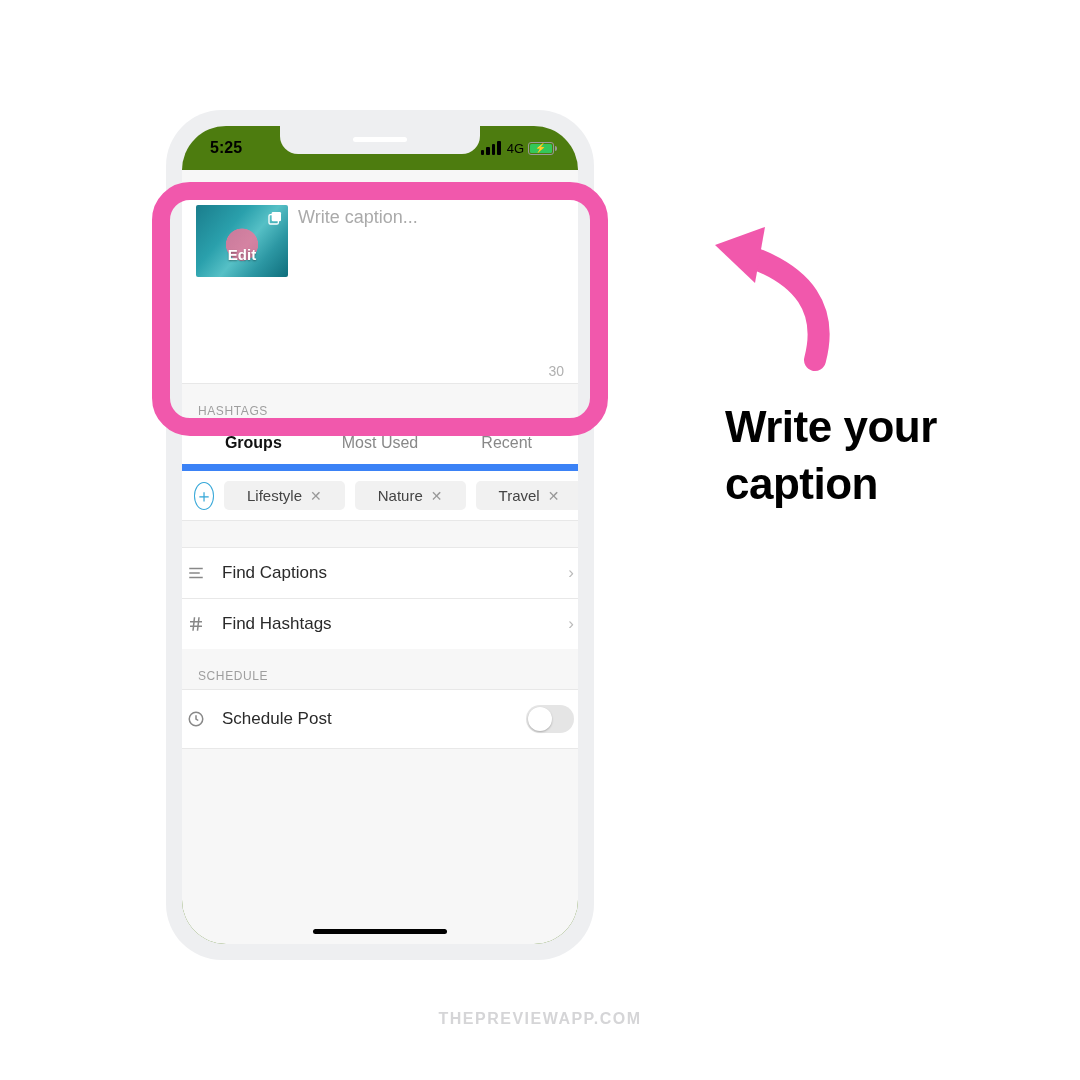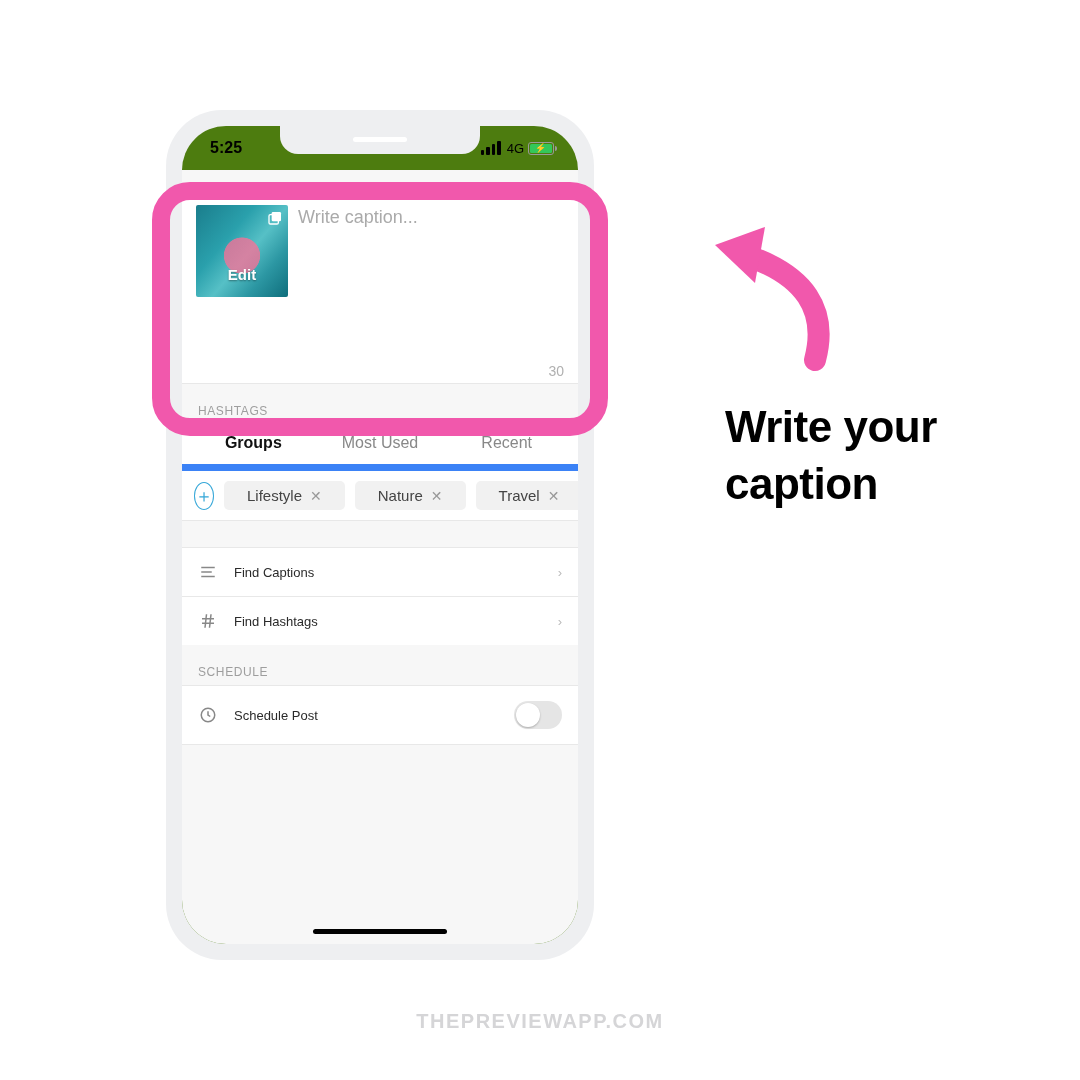--- a/index.html
+++ b/index.html
@@ -97,21 +97,21 @@
     border-top:1px solid #e8e8e8;
     border-bottom:1px solid #e8e8e8;
     background:#fff;
     position:relative;
     padding: 10px 14px 22px 14px;
     display:flex;
     gap:10px;
     min-height:190px;
   }
   .thumb {
-    width:92px; height:92px; border-radius:2px; position:relative; flex:none;
+    width:92px; height:72px; border-radius:2px; position:relative; flex:none;
     background:
       radial-gradient(circle at 50% 55%, rgba(255,110,150,.75) 0 26%, transparent 27%),
       linear-gradient(130deg, #1a7d8c 0%, #2aa0ac 35%, #56c0c6 55%, #2c97a3 75%, #0f6e7c 100%);
     display:flex; align-items:flex-end; justify-content:center;
     color:#fff; font-weight:600; font-size:15px; padding-bottom:14px;
     text-shadow:0 1px 2px rgba(0,0,0,.4);
   }
   .thumb-badge{
     position:absolute; top:5px; right:5px; width:16px; height:16px;
   }
@@ -141,21 +141,21 @@
   .add-btn{
     width:28px; height:28px; border:1.5px solid #35a7d8; border-radius:50%;
     display:flex; align-items:center; justify-content:center; color:#35a7d8; font-size:18px; line-height:1;
   }
   .chip{
     background:#f1f1f1; border-radius:5px; padding:6px 23px; font-size:15px; color:#444;
     display:flex; align-items:center; gap:8px;
   }
   .chip-x{ color:#999; font-size:14px;}
   .list-row{
-    display:flex; align-items:center; gap:16px; padding:15px 16px; border-top:1px solid #e8e8e8; font-size:13px; color:#2a2a2a; background:#fff;
+    display:flex; align-items:center; gap:16px; padding:15px 4px; border-top:1px solid #e8e8e8; font-size:17px; color:#2a2a2a; background:#fff;
   }
   .list-row:last-of-type{ border-bottom:1px solid #e8e8e8;text-align:center;}
   .row-icon{ color:#888; width:20px; display:flex; justify-content:center;}
   .chev{ margin-left:auto; color:#bbb;}
   .toggle{
     margin-left:auto; width:48px; height:28px; background:#e5e5e5; border-radius:14px; position:relative;
   }
   .toggle::after{
     content:""; position:absolute; left:2px; top:2px; width:24px; height:24px; background:#fff; border-radius:50%; box-shadow:0 1px 2px rgba(0,0,0,.25);
   }
@@ -189,21 +189,21 @@
     font-weight:800;
     color:#000;
     letter-spacing:-0.5px;
   }
 
   .footer{
     position:absolute;
     left:0; right:0;
     top:1010px;
     text-align:center;
-    font-size:20px;
+    font-size:16px;
     font-weight:800;
     letter-spacing:1.5px;
     color:#d5d5d7;
   }
 
   .screen-body{ background:#f7f7f7; height:calc(100% - 44px); overflow:hidden;}
   .white-block{ background:#fff;}
 </style>
 </head>
 <body>

